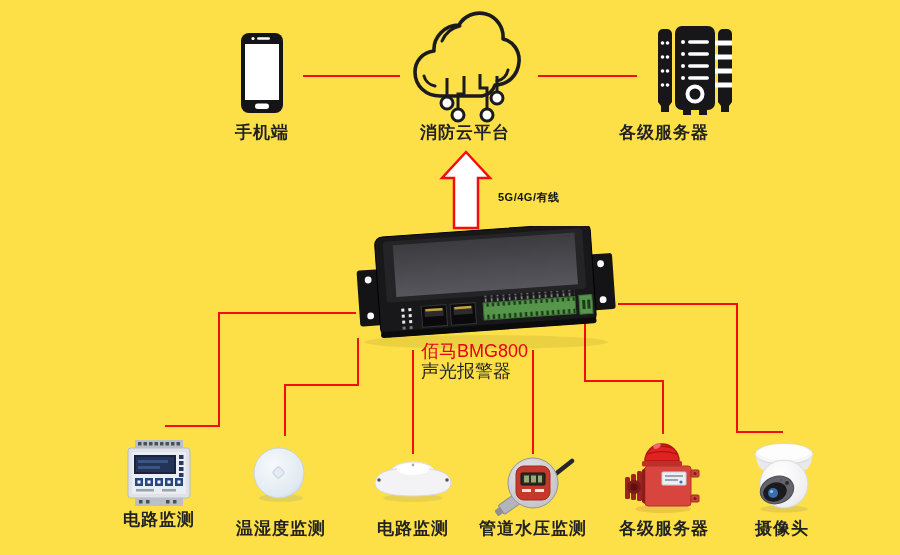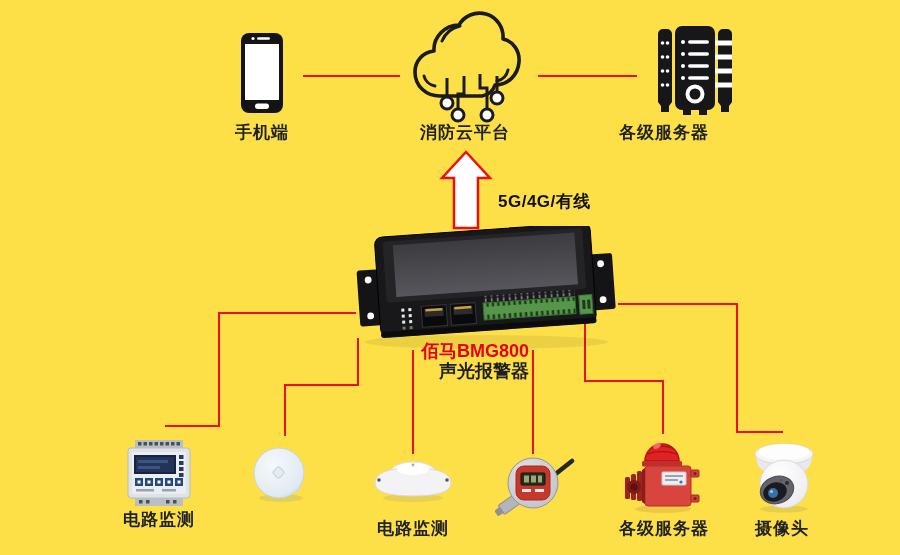--- a/index.html
+++ b/index.html
@@ -6,23 +6,23 @@
   #canvas{
     position:relative;width:900px;height:555px;background:#fde047;
     font-family:"Liberation Sans","DejaVu Sans",sans-serif;overflow:hidden;
   }
   .abs{position:absolute;}
   .node-label{
     position:absolute;transform:translateX(-50%);
     font-size:17px;font-weight:600;color:#222;white-space:nowrap;letter-spacing:1px;
   }
   .uplink-label{
-    position:absolute;font-size:17px;font-weight:600;color:#111;white-space:nowrap;letter-spacing:0.5px;
+    position:absolute;font-size:11px;font-weight:600;color:#111;white-space:nowrap;letter-spacing:0.5px;
   }
-  .gw-label{position:absolute;left:421px;top:341px;line-height:20px;font-size:18px;font-weight:700;white-space:nowrap;text-align:right;}
+  .gw-label{position:absolute;left:421px;top:341px;line-height:20px;font-size:18px;font-weight:400;white-space:nowrap;}
   .gw-label .l1{color:#e60012;display:block;}
   .gw-label .l2{color:#1f1f1f;display:block;}
   svg{display:block;}
 </style>
 </head>
 <body>
 
 <div id="canvas">
 
   <svg class="abs" style="left:0;top:0" width="900" height="555" viewBox="0 0 900 555">
@@ -228,20 +228,21 @@
           <stop offset="0.7" stop-color="#e2eaf2"></stop>
           <stop offset="1" stop-color="#c6d3e0"></stop>
         </radialGradient>
       </defs>
       <ellipse cx="30" cy="54" rx="22" ry="4" fill="rgba(120,140,160,0.18)"></ellipse>
       <path d="M52,36 a25,25 0 1 0 -9,13 l6,-4 Z" fill="#cdd9e4"></path>
       <circle cx="28" cy="29" r="25" fill="url(#puck)" stroke="#c2cfdc" stroke-width="0.8"></circle>
       <rect x="23" y="24" width="9" height="9" rx="2" transform="rotate(45 27.5 28.5)" fill="#e4ebf2" stroke="#c6d2de" stroke-width="1"></rect>
     </svg>
   </div>
+  <div class="node-label" style="left:281px;top:517px">温湿度监测</div>
 
   <div class="abs" style="left:372px;top:456px">
     <svg width="82" height="50" viewBox="0 0 82 50">
       <ellipse cx="41" cy="42" rx="30" ry="4" fill="rgba(120,120,130,0.15)"></ellipse>
       <ellipse cx="41" cy="16" rx="22" ry="10" fill="#fbfbfd" stroke="#e0e0e4"></ellipse>
       <path d="M3,27 Q3,12 41,12 Q79,12 79,27 Q79,40 41,40 Q3,40 3,27 Z" fill="#f3f3f6" stroke="#d8d8dd"></path>
       <ellipse cx="41" cy="13" rx="16" ry="6" fill="#ffffff"></ellipse>
       <circle cx="7" cy="24" r="1.8" fill="#55555c"></circle>
       <circle cx="75" cy="24" r="1.8" fill="#55555c"></circle>
       <circle cx="41" cy="9" r="1.4" fill="#aaaab0"></circle>
@@ -266,20 +267,21 @@
       <circle cx="38" cy="31" r="25" fill="url(#steel)" stroke="#94949c"></circle>
       <rect x="21" y="14" width="34" height="34" rx="8" fill="#c5392c" stroke="#a32a1f"></rect>
       <rect x="26" y="21" width="24" height="12" rx="1" fill="#272b20" stroke="#15180f"></rect>
       <rect x="29" y="23.5" width="5" height="7" fill="#9aa878"></rect>
       <rect x="36" y="23.5" width="5" height="7" fill="#9aa878"></rect>
       <rect x="43" y="23.5" width="4" height="7" fill="#9aa878"></rect>
       <rect x="27" y="37" width="9" height="3" fill="#e8e8ea"></rect>
       <rect x="40" y="37" width="9" height="3" fill="#e8e8ea"></rect>
     </svg>
   </div>
+  <div class="node-label" style="left:533px;top:517px">管道水压监测</div>
 
   <div class="abs" style="left:621px;top:437px">
     <svg width="82" height="77" viewBox="0 0 82 77">
       <ellipse cx="42" cy="72" rx="28" ry="4" fill="rgba(150,60,60,0.15)"></ellipse>
       <path d="M24,24 A17,17 0 0 1 58,24 Z" fill="#e02222" stroke="#b01414" stroke-width="1.5"></path>
       <path d="M26,17 Q41,12 56,17" stroke="#b01414" stroke-width="1.5" fill="none"></path>
       <path d="M30,11 Q41,7.5 52,11" stroke="#b01414" stroke-width="1.5" fill="none"></path>
       <ellipse cx="36" cy="9" rx="4" ry="2.4" fill="#f26a6a" transform="rotate(-25 36 9)"></ellipse>
       <rect x="21" y="24" width="40" height="5.5" rx="1.5" fill="#c03028"></rect>
       <rect x="24" y="29" width="46" height="40" rx="3" fill="#d8453f" stroke="#b73128"></rect>

